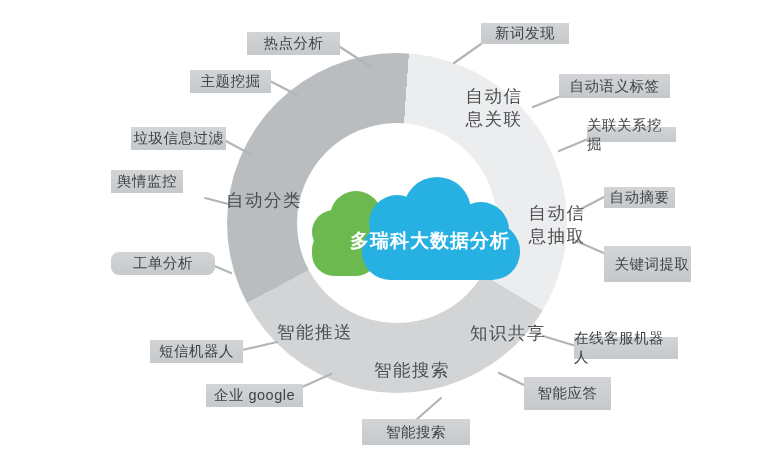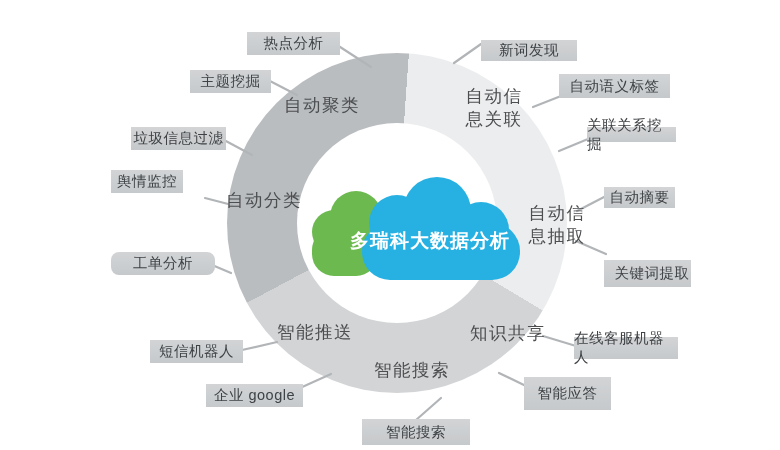--- a/index.html
+++ b/index.html
@@ -49,45 +49,44 @@
       <line x1="526" y1="386" x2="499" y2="373"></line>
       <line x1="576" y1="346" x2="543" y2="336"></line>
       <line x1="606" y1="254" x2="576" y2="241"></line>
       <line x1="606" y1="196" x2="577" y2="211"></line>
       <line x1="588" y1="139" x2="559" y2="151"></line>
       <line x1="561" y1="96" x2="533" y2="107"></line>
       <line x1="481" y1="44" x2="454" y2="63"></line>
     </g>
   </svg>
 
-  <div class="ring-label" style="left:322px; top:105px;">自动聚类</div>
   <div class="ring-label" style="left:494px; top:108px;">自动信
 息关联</div>
   <div class="ring-label" style="left:557px; top:225px;">自动信
 息抽取</div>
   <div class="ring-label" style="left:508px; top:333px;">知识共享</div>
   <div class="ring-label" style="left:412px; top:370px;">智能搜索</div>
   <div class="ring-label" style="left:315px; top:332px;">智能推送</div>
   <div class="ring-label" style="left:264px; top:200px;">自动分类</div>
 
   <div class="callout" style="left:247px; top:32px;  width:93px;  height:23px;">热点分析</div>
   <div class="callout" style="left:190px; top:70px;  width:81px;  height:23px;">主题挖掘</div>
   <div class="callout" style="left:131px; top:127px; width:95px;  height:23px;">垃圾信息过滤</div>
   <div class="callout" style="left:111px; top:170px; width:72px;  height:23px;">舆情监控</div>
   <div class="callout" style="left:111px; top:252px; width:104px; height:23px;border-radius:8px;">工单分析</div>
   <div class="callout" style="left:150px; top:340px; width:93px;  height:23px;">短信机器人</div>
   <div class="callout" style="left:206px; top:384px; width:97px;  height:23px;">企业 google</div>
   <div class="callout" style="left:362px; top:419px; width:108px; height:26px;">智能搜索</div>
   <div class="callout" style="left:524px; top:377px; width:87px;  height:33px;">智能应答</div>
   <div class="callout" style="left:574px; top:337px; width:104px; height:22px;">在线客服机器人</div>
-  <div class="callout" style="left:604px; top:260px; width:87px;  height:27px;padding-left:9px;">关键词提取</div>
+  <div class="callout" style="left:604px; top:246px; width:87px;  height:36px;padding-left:9px;">关键词提取</div>
   <div class="callout" style="left:604px; top:187px; width:71px;  height:21px;">自动摘要</div>
   <div class="callout" style="left:587px; top:127px; width:89px;  height:15px;">关联关系挖掘</div>
   <div class="callout" style="left:559px; top:74px;  width:111px; height:24px;">自动语义标签</div>
-  <div class="callout" style="left:481px; top:40px;  width:96px;  height:21px;text-align:center;">新词发现</div>
+  <div class="callout" style="left:481px; top:23px;  width:88px;  height:21px;text-align:center;">新词发现</div>
 
   <svg class="cloud" width="230" height="115" viewBox="0 0 230 115">
 
     <g>
       <circle class="c-green" cx="34" cy="62" r="22" fill="#6cba4f"></circle>
       <circle class="c-green" cx="56" cy="47" r="26" fill="#6cba4f"></circle>
       <rect class="c-green" x="12" y="58" width="66" height="48" rx="22" fill="#6cba4f"></rect>
     </g>
 
     <g>

